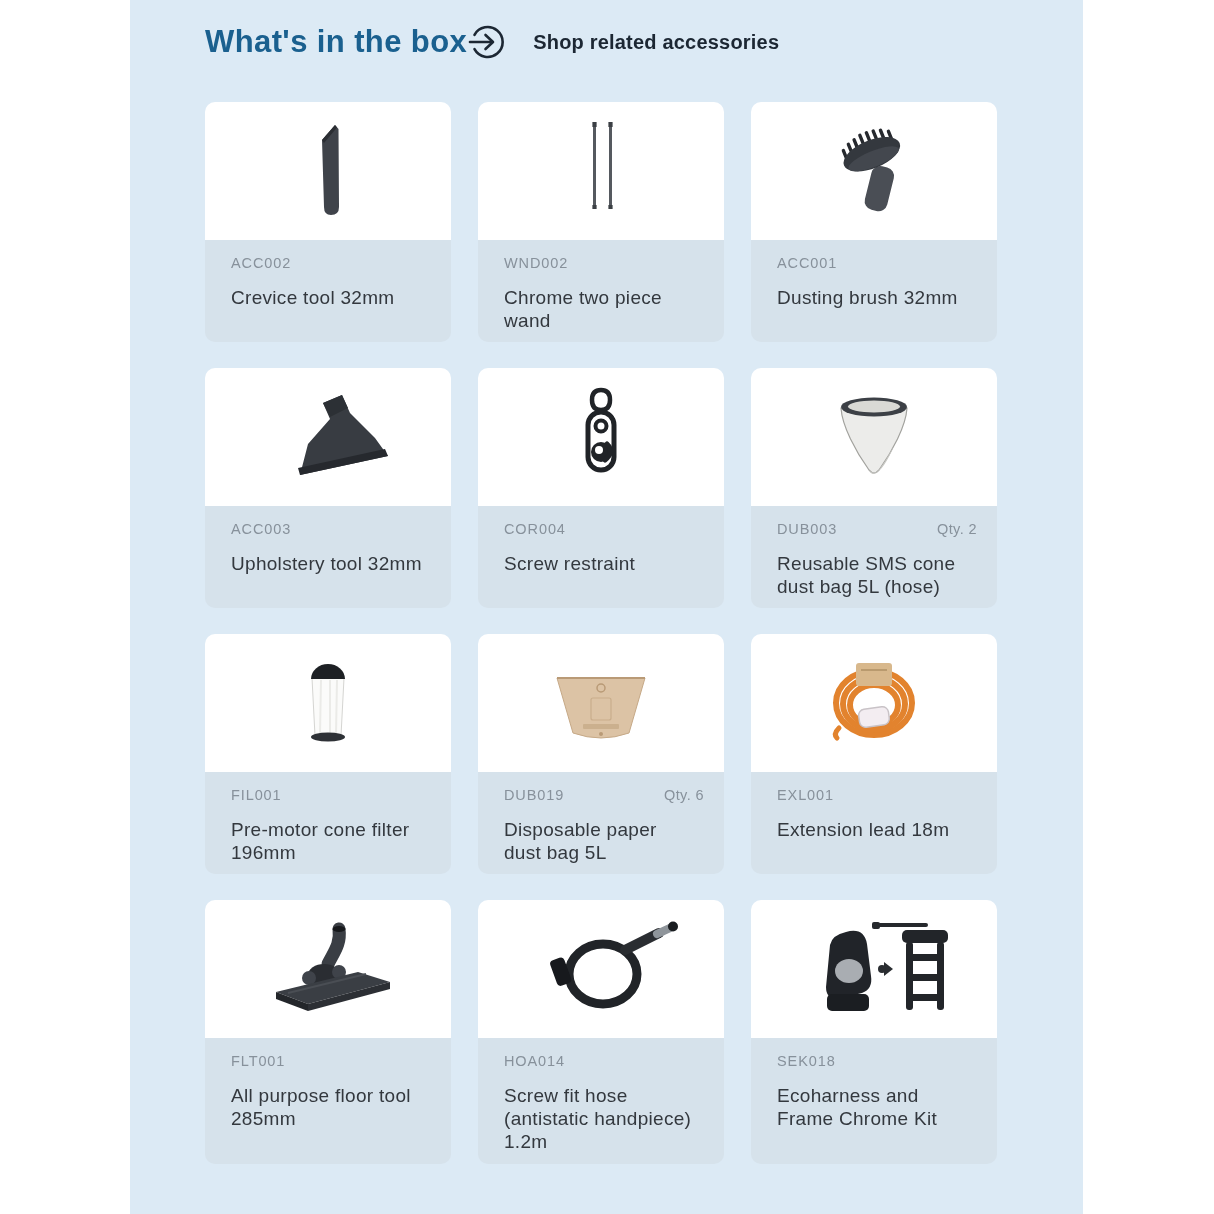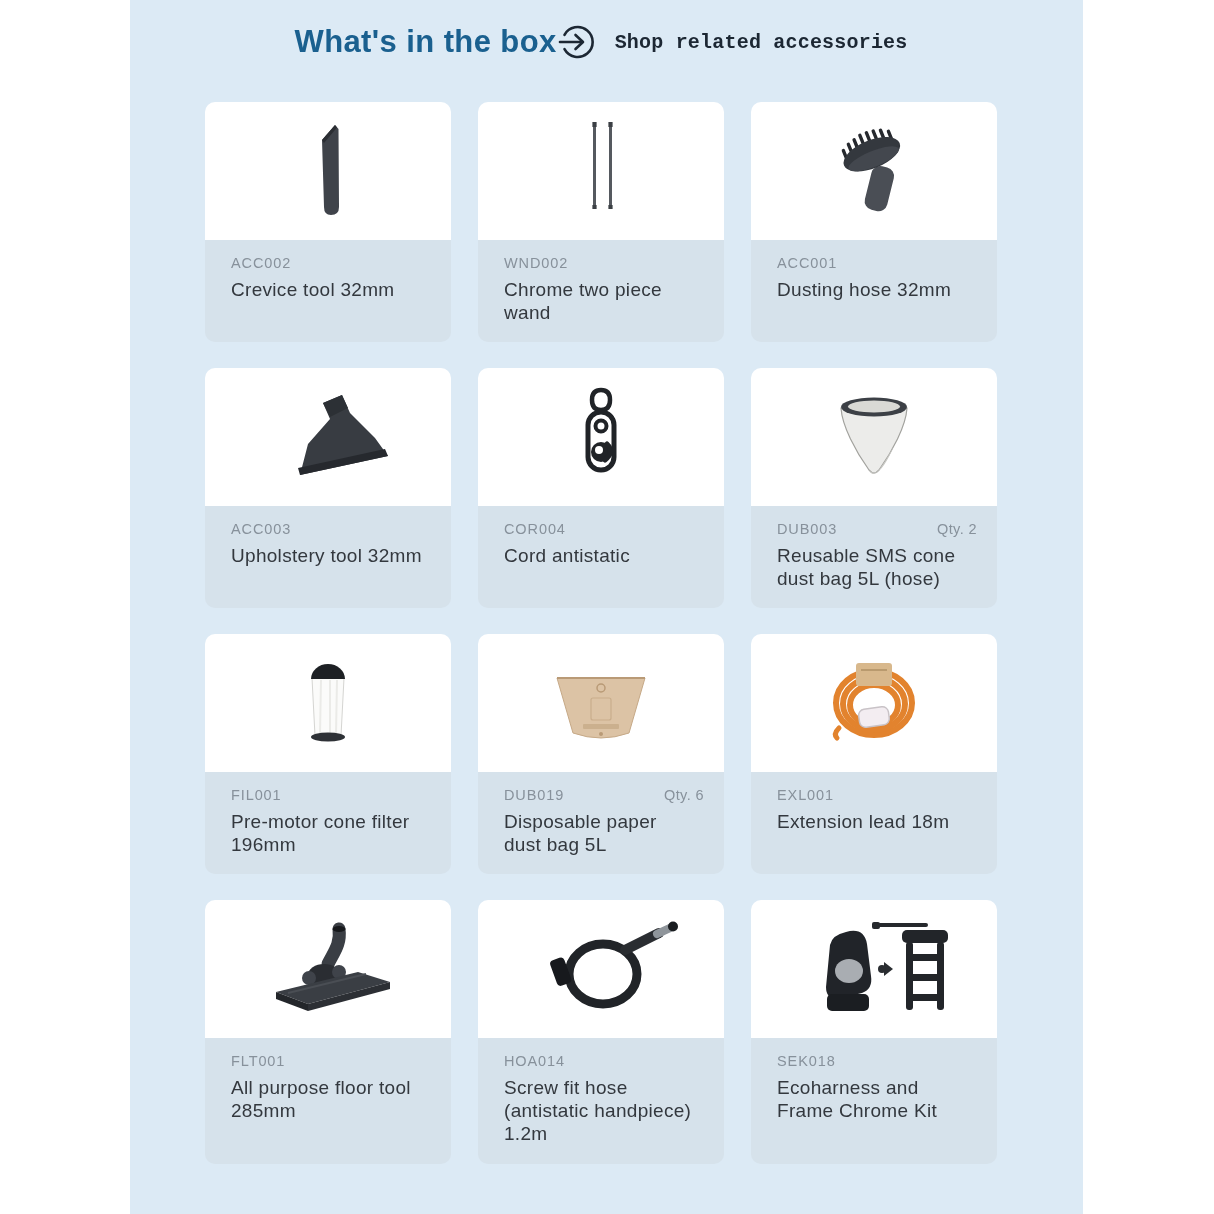--- a/index.html
+++ b/index.html
@@ -1,39 +1,39 @@
 <!DOCTYPE html>
 <html style="--panel-bg: #dceaf5; --card-image-bg: #ffffff; --card-body-bg: #d6e2eb; --title: #1a608f; --link-text: #1c2733; --sku-text: #87919b; --name-text: #33383e; --accent-orange: #e2832e; --paper-tan: #dcc3a5;"><head>
 <meta charset="utf-8">
 <style>
   * { margin:0; padding:0; box-sizing:border-box; }
   html,body { width:1214px; height:1214px; background:#ffffff;
     font-family:"Liberation Sans", sans-serif; overflow:hidden; }
   .panel { position:absolute; left:130px; top:0; width:953px; height:1214px;
     background:var(--panel-bg,#dceaf5); padding:22px 0 0 75px; }
-  .header { width:792px; display:flex; justify-content:center; align-items:center; }
+  .header { width:792px; display:flex; justify-content:flex-start; align-items:center; }
   .title { font-size:31px; font-weight:700; letter-spacing:0.4px;
     color:var(--title,#1a608f); }
-  .shop-link { display:flex; align-items:center; gap:18px; text-decoration:none;
-    cursor:pointer;font-family:Liberation Mono, monospace; }
+  .shop-link { display:flex; align-items:center; gap:26px; text-decoration:none;
+    cursor:pointer; }
   .shop-link .label { font-size:20px; font-weight:700; letter-spacing:0.2px;
     color:var(--link-text,#1c2733); }
   .grid { margin-top:40px; width:792px; display:grid;
     grid-template-columns:repeat(3,246px); column-gap:27px; row-gap:26px; }
   .card { width:246px; height:240px; border-radius:10px; overflow:hidden;
     display:flex; flex-direction:column; }
   .card.tall { height:264px; }
   .card-img { height:138px; background:var(--card-image-bg,#ffffff);
     display:flex; align-items:center; justify-content:center; flex:0 0 auto; }
   .card-img svg { display:block; }
   .card-body { flex:1; background:var(--card-body-bg,#d6e2eb); padding:15px 20px 0 26px; }
   .sku-row { display:flex; justify-content:space-between; align-items:baseline; }
   .sku, .qty { font-size:14.5px; letter-spacing:0.9px; color:var(--sku-text,#87919b); }
   .qty { letter-spacing:0.4px; }
-  .name { margin-top:8px; font-size:19px; line-height:1.2; letter-spacing:0.3px;
+  .name { margin-top:16px; font-size:19px; line-height:1.2; letter-spacing:0.3px;
     color:var(--name-text,#33383e); white-space:pre-line; font-weight:400; }
 </style>
 </head>
 <body>
 
 <section class="panel">
   <div class="header">
     <h2 class="title">What's in the box</h2>
     <a class="shop-link">
       <svg width="40" height="40" viewBox="0 0 40 40">
@@ -101,21 +101,21 @@
       <ellipse cx="87" cy="38" rx="30" ry="14" fill="#34383e"></ellipse>
       <ellipse cx="87" cy="43" rx="27" ry="8" fill="#43474e"></ellipse>
     </g>
   </svg>
         </div>
     <div class="card-body">
       <div class="sku-row">
         <span class="sku">ACC001</span>
 
       </div>
-      <div class="name">Dusting hose 32mm</div>
+      <div class="name">Dusting brush 32mm</div>
     </div>
   </article>
 
   <article class="card">
     <div class="card-img">
           <svg width="180" height="110" viewBox="0 0 180 110">
     <path d="M62 93 L150 74 L137 56 L112 31 L104 13 L85 21 L92 37 L70 62 Z" fill="#383c42"></path>
     <path d="M62 93 L150 74 L147 67 L60 86 Z" fill="#26292e"></path>
     <path d="M85 21 L104 13 L110 26 L92 35 Z" fill="#2c3035"></path>
   </svg>
@@ -138,21 +138,21 @@
     <circle cx="90" cy="70" r="10" fill="#202327"></circle>
     <circle cx="88" cy="68" r="4" fill="#ffffff"></circle>
     <path d="M96 62 q8 8 -2 16" fill="none" stroke="#202327" stroke-width="5" stroke-linecap="round"></path>
   </svg>
         </div>
     <div class="card-body">
       <div class="sku-row">
         <span class="sku">COR004</span>
 
       </div>
-      <div class="name">Cord antistatic</div>
+      <div class="name">Screw restraint</div>
     </div>
   </article>
 
   <article class="card">
     <div class="card-img">
           <svg width="180" height="110" viewBox="0 0 180 110">
     <path d="M57 26 C58 44 72 70 85 88 Q90 94 95 88 C108 70 122 44 123 26 Z" fill="#ececea" stroke="#a2a29e" stroke-width="1.2"></path>
     <path d="M85 88 Q90 94 95 88 C100 81 105 73 110 64 C104 78 97 90 90 92 C87 92 86 90 85 88 Z" fill="#c7c7c3"></path>
     <ellipse cx="90" cy="25" rx="33" ry="9.5" fill="#3c4046"></ellipse>
     <ellipse cx="90" cy="24.5" rx="26" ry="6" fill="#d9d9d5"></ellipse>

